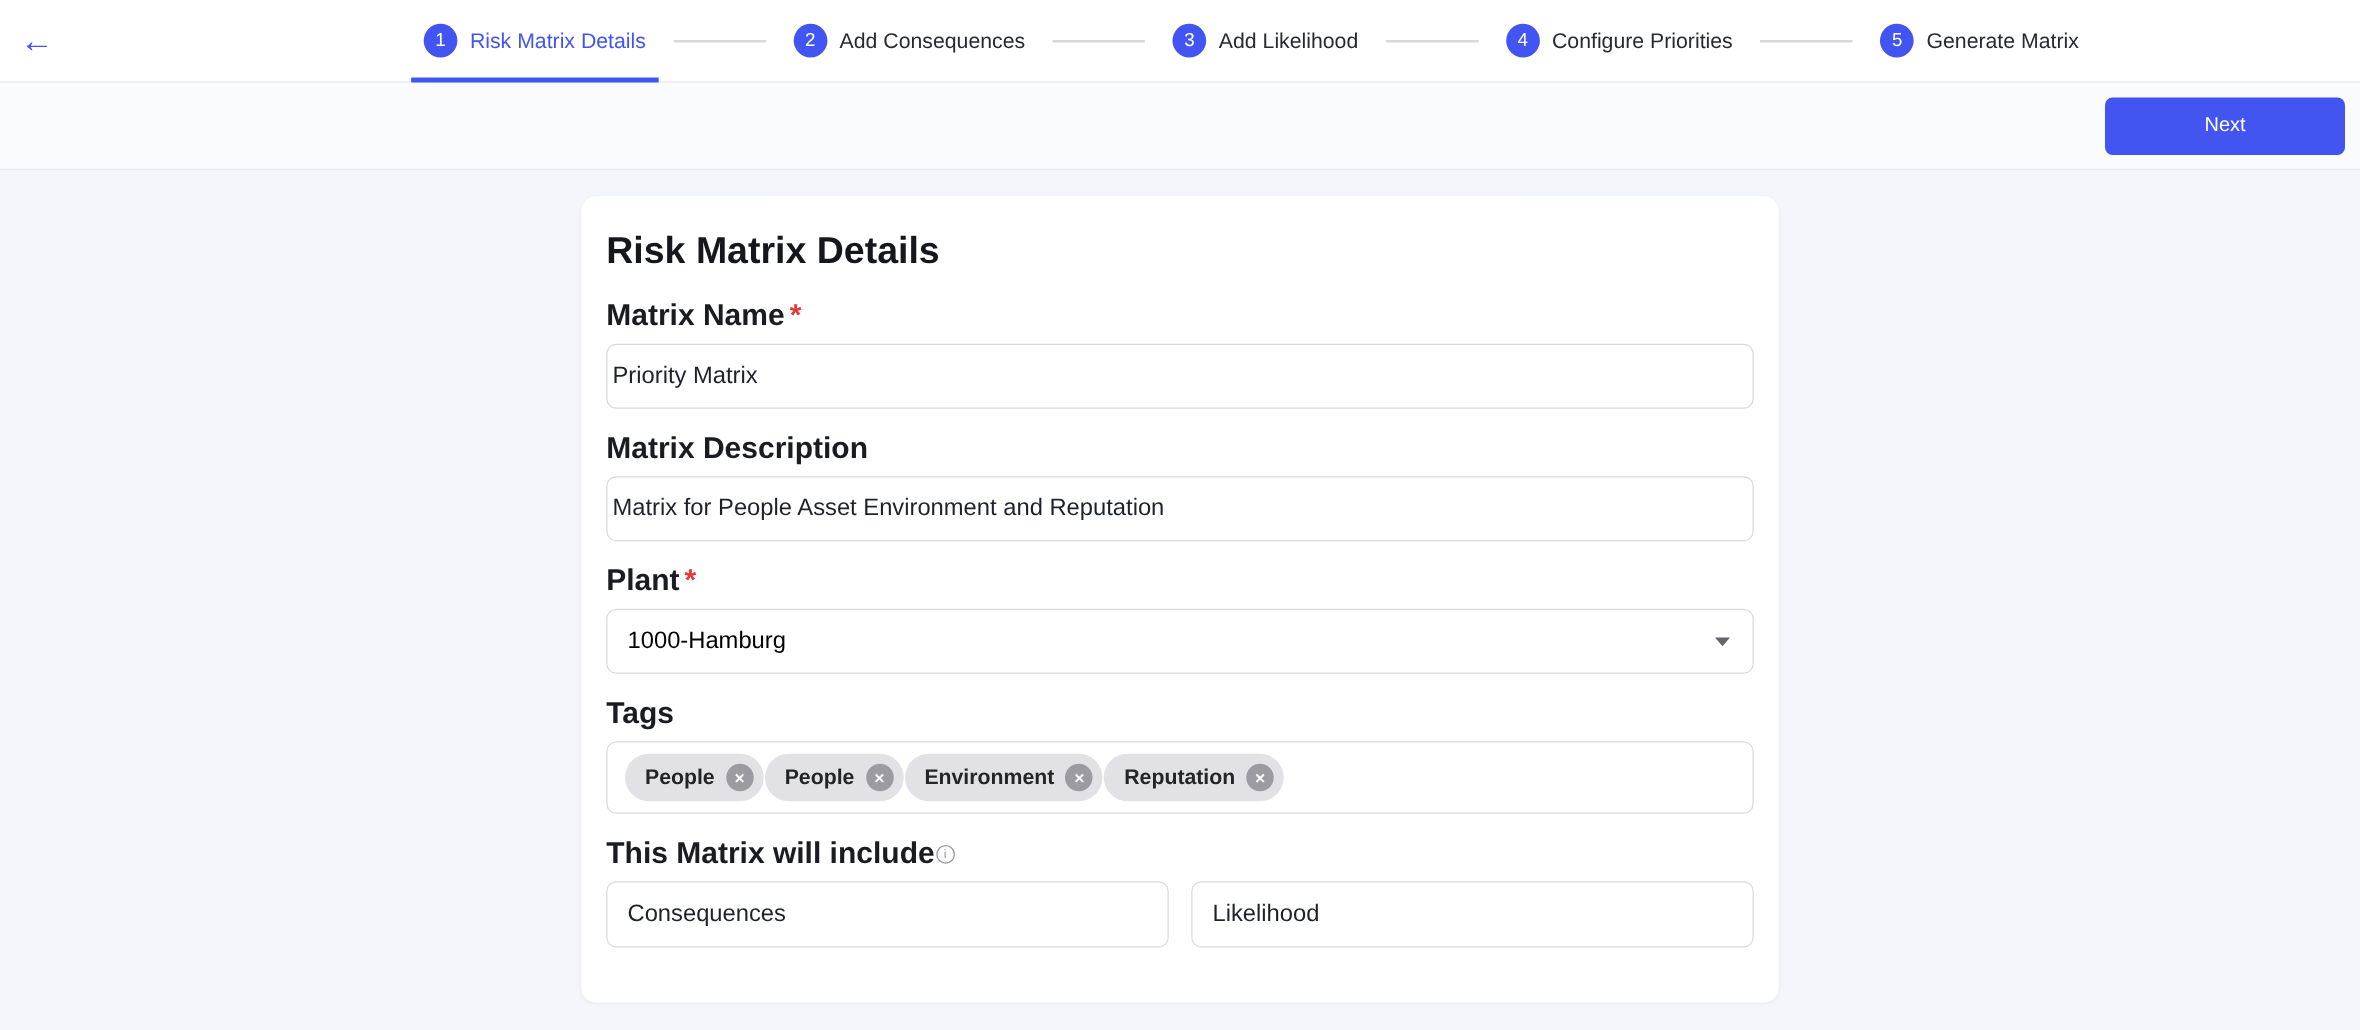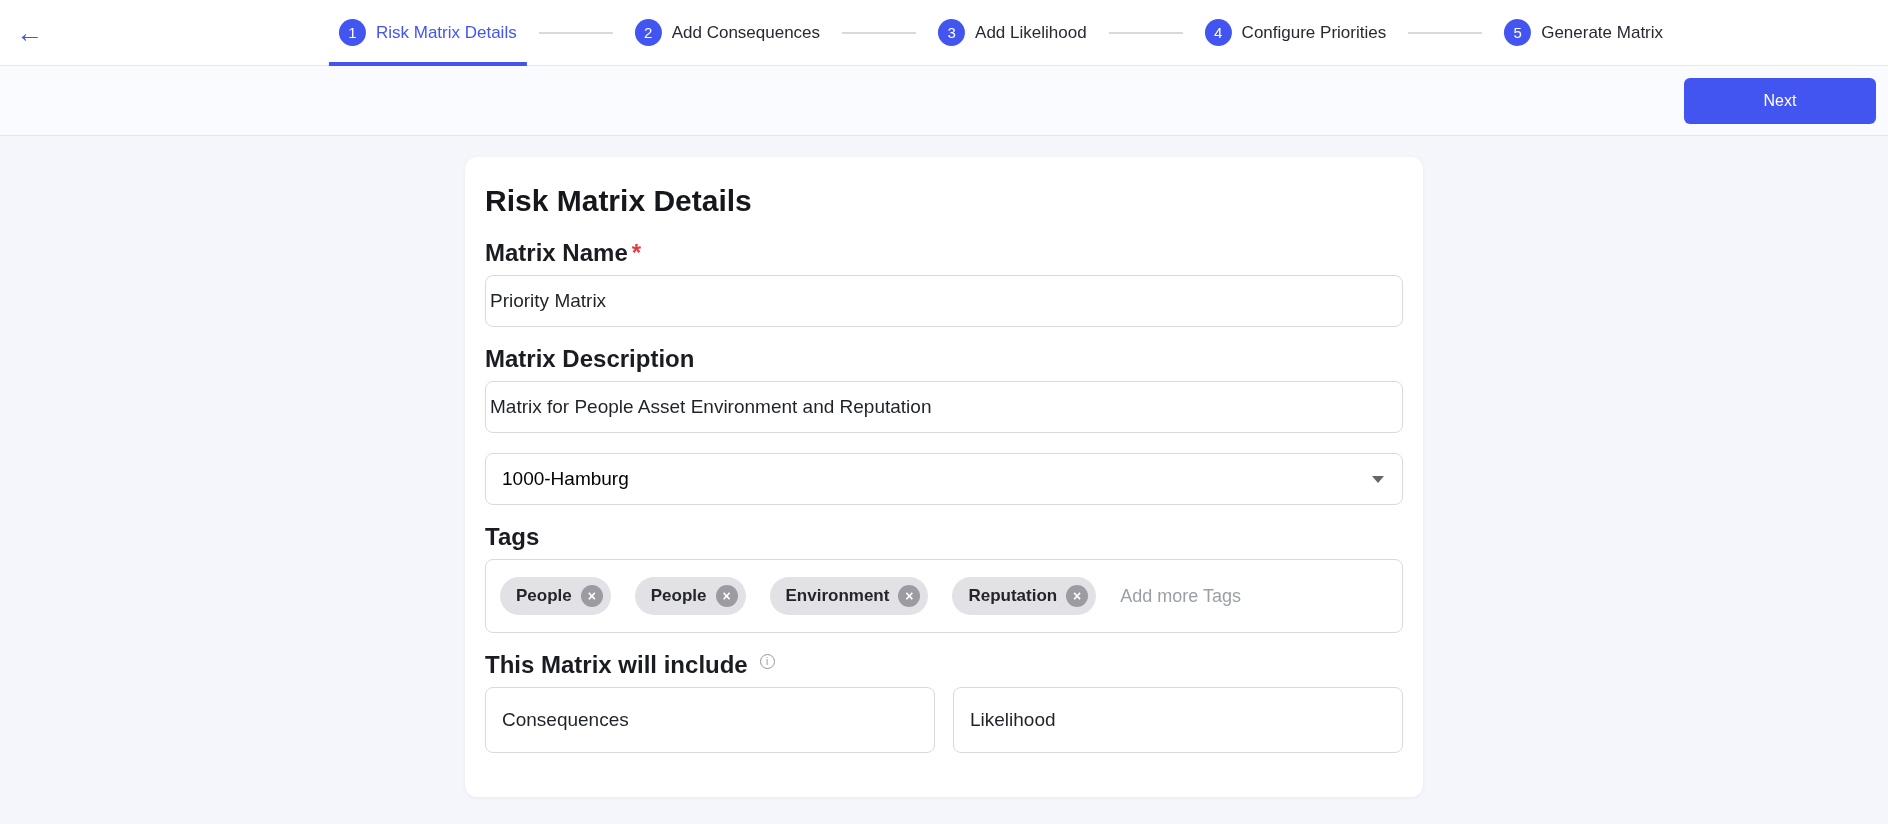--- a/index.html
+++ b/index.html
@@ -167,22 +167,22 @@
     border-top: 7px solid #63666d;
   }
   .tags-box {
     width: 100%;
     min-height: 58px;
     border: 1px solid #d8dade;
     border-radius: 8px;
     background: #ffffff;
     display: flex;
     align-items: center;
-    gap: 24px;
-    padding: 17px 14px;
+    gap: 1px;
+    padding: 1px 14px;
     margin-bottom: 20px;
   }
   .tag-chip {
     display: flex;
     align-items: center;
     gap: 9px;
     height: 38px;
     background: #e2e2e6;
     border-radius: 19px;
     padding: 0 8px 0 16px;
@@ -213,22 +213,22 @@
     border: none;
     outline: none;
     font-size: 18px;
     font-family: inherit;
     color: #1f2329;
     background: transparent;
   }
   .tags-input::placeholder, .text-input::placeholder { color: #9aa0a6; }
   .include-label-row {
     display: flex;
-    align-items: flex-start;
-    gap: 12px;
+    align-items: center;
+    gap: 1px;
     margin-bottom: 10px;
   }
   .include-label-row .field-label { margin-bottom: 0; }
   .info-icon {
     display: inline-block;
     width: 15px; height: 15px;
     border: 1.4px solid #97979d;
     border-radius: 50%;
     color: #97979d;
     font-size: 10px;
@@ -237,21 +237,21 @@
     font-style: normal;
     margin-top: 1px;
     cursor: pointer;
   }
   .include-row {
     display: flex;
     gap: 18px;
   }
   .include-box {
     flex: 1 1 0;
-    height: 66px;
+    height: 53px;
     border: 1px solid #d8dade;
     border-radius: 8px;
     display: flex;
     align-items: center;
     padding: 0 16px;
     font-size: 19px;
     color: #1f2329;
     background: #ffffff;
   }
 </style>
@@ -312,20 +312,23 @@
     <div class="card-title">Risk Matrix Details</div>
 
     <div class="field-label">
       <span>Matrix Name</span><span class="required-mark">*</span>
     </div>
     <input class="text-input" type="text" value="Priority Matrix" style="">
 
     <div class="field-label">Matrix Description</div>
     <input class="text-input" type="text" value="Matrix for People Asset Environment and Reputation" style="">
 
+    <div class="field-label">
+      <span>Plant</span><span class="required-mark">*</span>
+    </div>
     <div class="select-box">
       <span>1000-Hamburg</span>
       <span class="select-caret"></span>
     </div>
 
     <div class="field-label">Tags</div>
     <div class="tags-box">
       <span class="tag-chip">
         <span>People</span>
         <button class="tag-remove">
@@ -343,21 +346,20 @@
         <button class="tag-remove">
             <span>×</span>
           </button>
       </span>
       <span class="tag-chip">
         <span>Reputation</span>
         <button class="tag-remove">
             <span>×</span>
           </button>
       </span>
-      <input class="tags-input" type="text" placeholder="Add more Tags" style="">
     </div>
 
     <div class="include-label-row">
       <span class="field-label">This Matrix will include</span>
       <i class="info-icon">i</i>
     </div>
     <div class="include-row">
       <div class="include-box">Consequences</div>
       <div class="include-box">Likelihood</div>
     </div>

